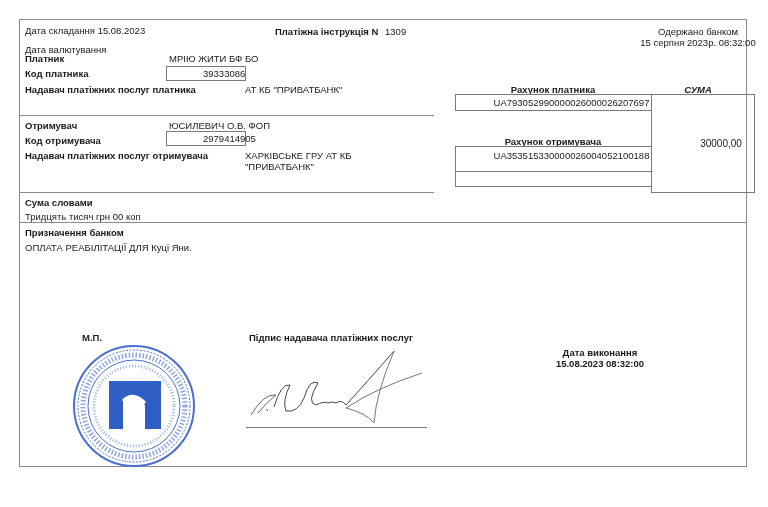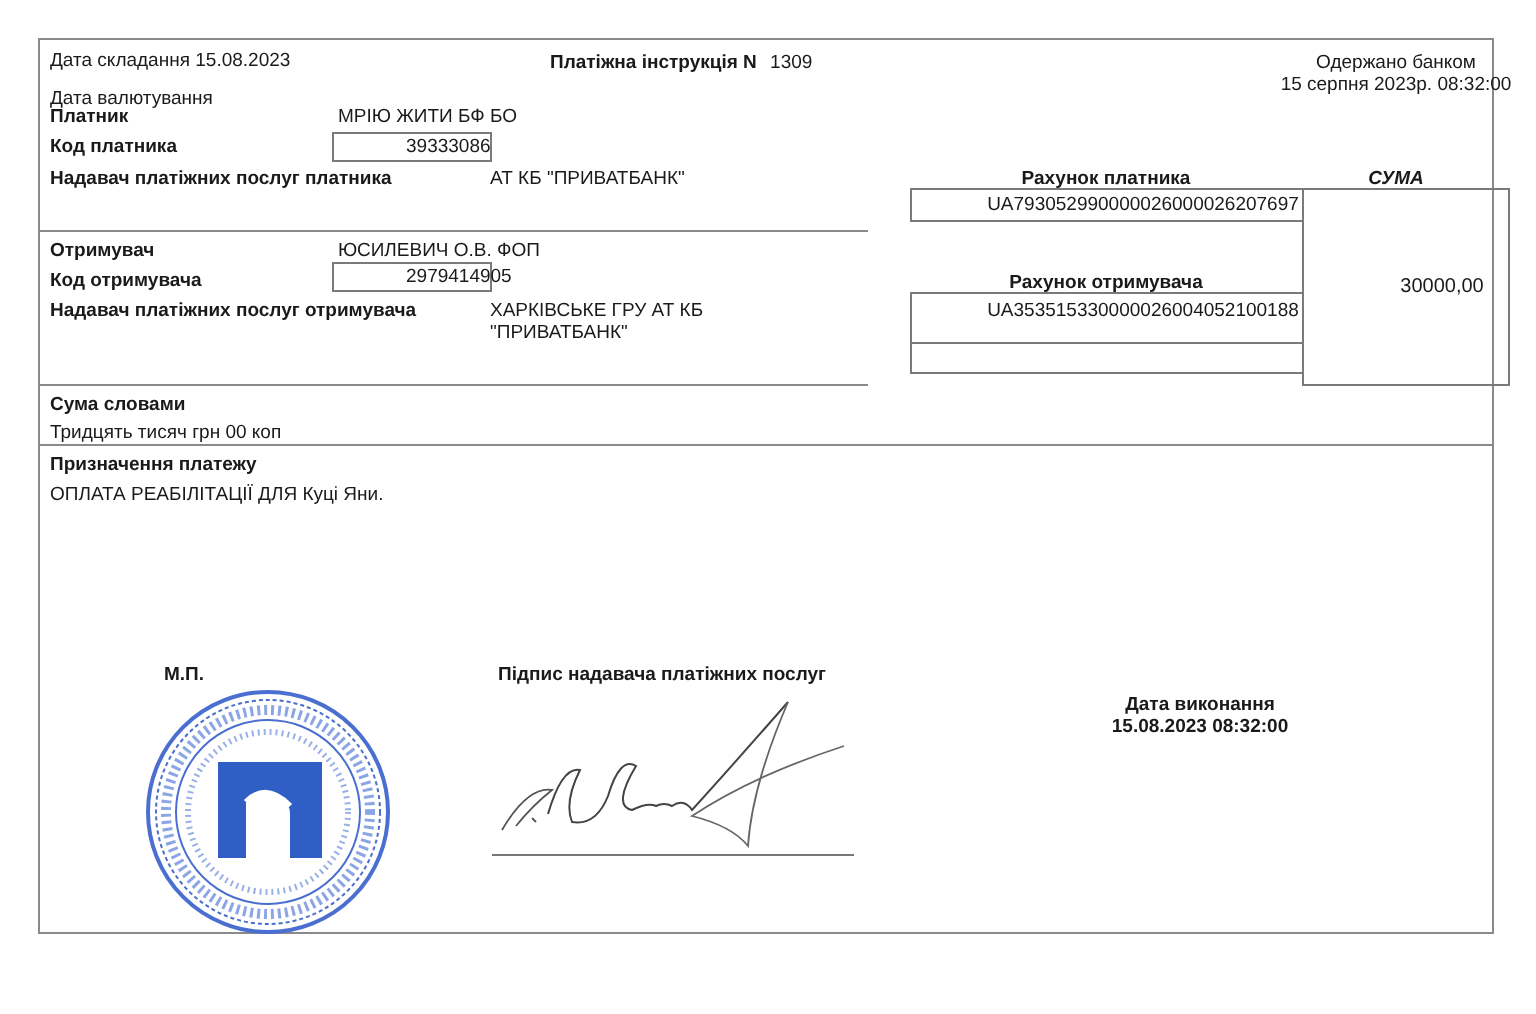--- a/index.html
+++ b/index.html
@@ -64,21 +64,21 @@
 <div class="abs t b center" style="left:455px; top:136px; width:196px;">Рахунок отримувача</div>
 <div class="box" style="left:455px; top:146px; width:197px; height:26px; line-height:18px; border-bottom:none;">UA353515330000026004052100188</div>
 <div class="box" style="left:455px; top:171px; width:197px; height:16px;"></div>
 
 <div class="hline" style="left:19px; top:192px; width:415px;"></div>
 
 <div class="abs t b" style="left:25px; top:197px;">Сума словами</div>
 <div class="abs t" style="left:25px; top:211px;">Тридцять тисяч грн 00 коп</div>
 <div class="hline" style="left:19px; top:222px; width:728px;"></div>
 
-<div class="abs t b" style="left:25px; top:227px;">Призначення платежу</div>
+<div class="abs t b" style="left:25px; top:227px;">Призначення банком</div>
 <div class="abs t" style="left:25px; top:242px;">ОПЛАТА РЕАБІЛІТАЦІЇ ДЛЯ Куці Яни.</div>
 
 <div class="abs t b" style="left:82px; top:332px;">М.П.</div>
 
 <div style="position:absolute; left:71px; top:343px; width:126px; height:126px;">
   <svg width="126" height="126" viewBox="0 0 126 126">
     <circle cx="63" cy="63" r="60" fill="none" stroke="#4a6fd0" stroke-width="2"></circle>
     <circle cx="63" cy="63" r="56" fill="none" stroke="#4a6fd0" stroke-width="1" stroke-dasharray="2 1.5"></circle>
     <circle cx="63" cy="63" r="46" fill="none" stroke="#4a6fd0" stroke-width="1"></circle>
     <circle cx="63" cy="63" r="51" fill="none" stroke="#6f8fde" stroke-width="5" stroke-dasharray="1.5 2" opacity="0.8"></circle>

